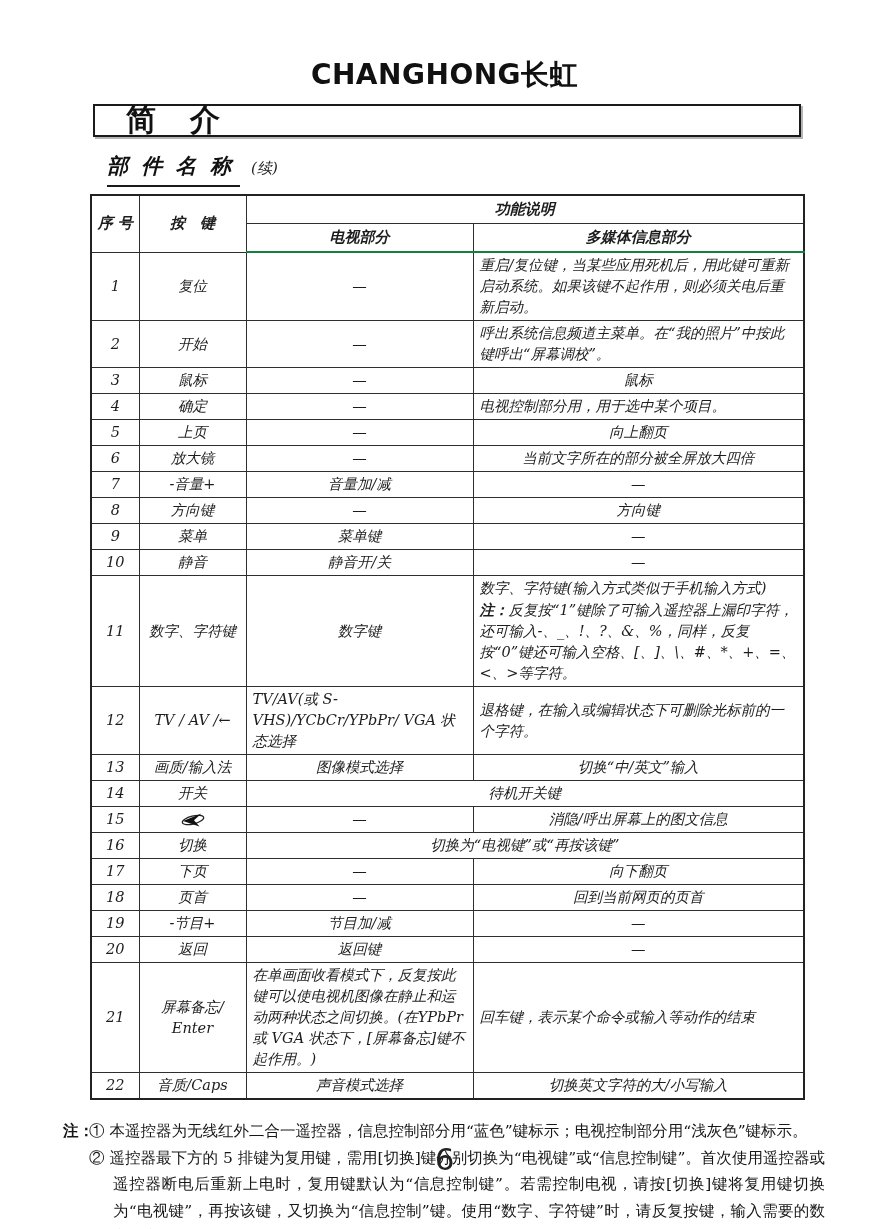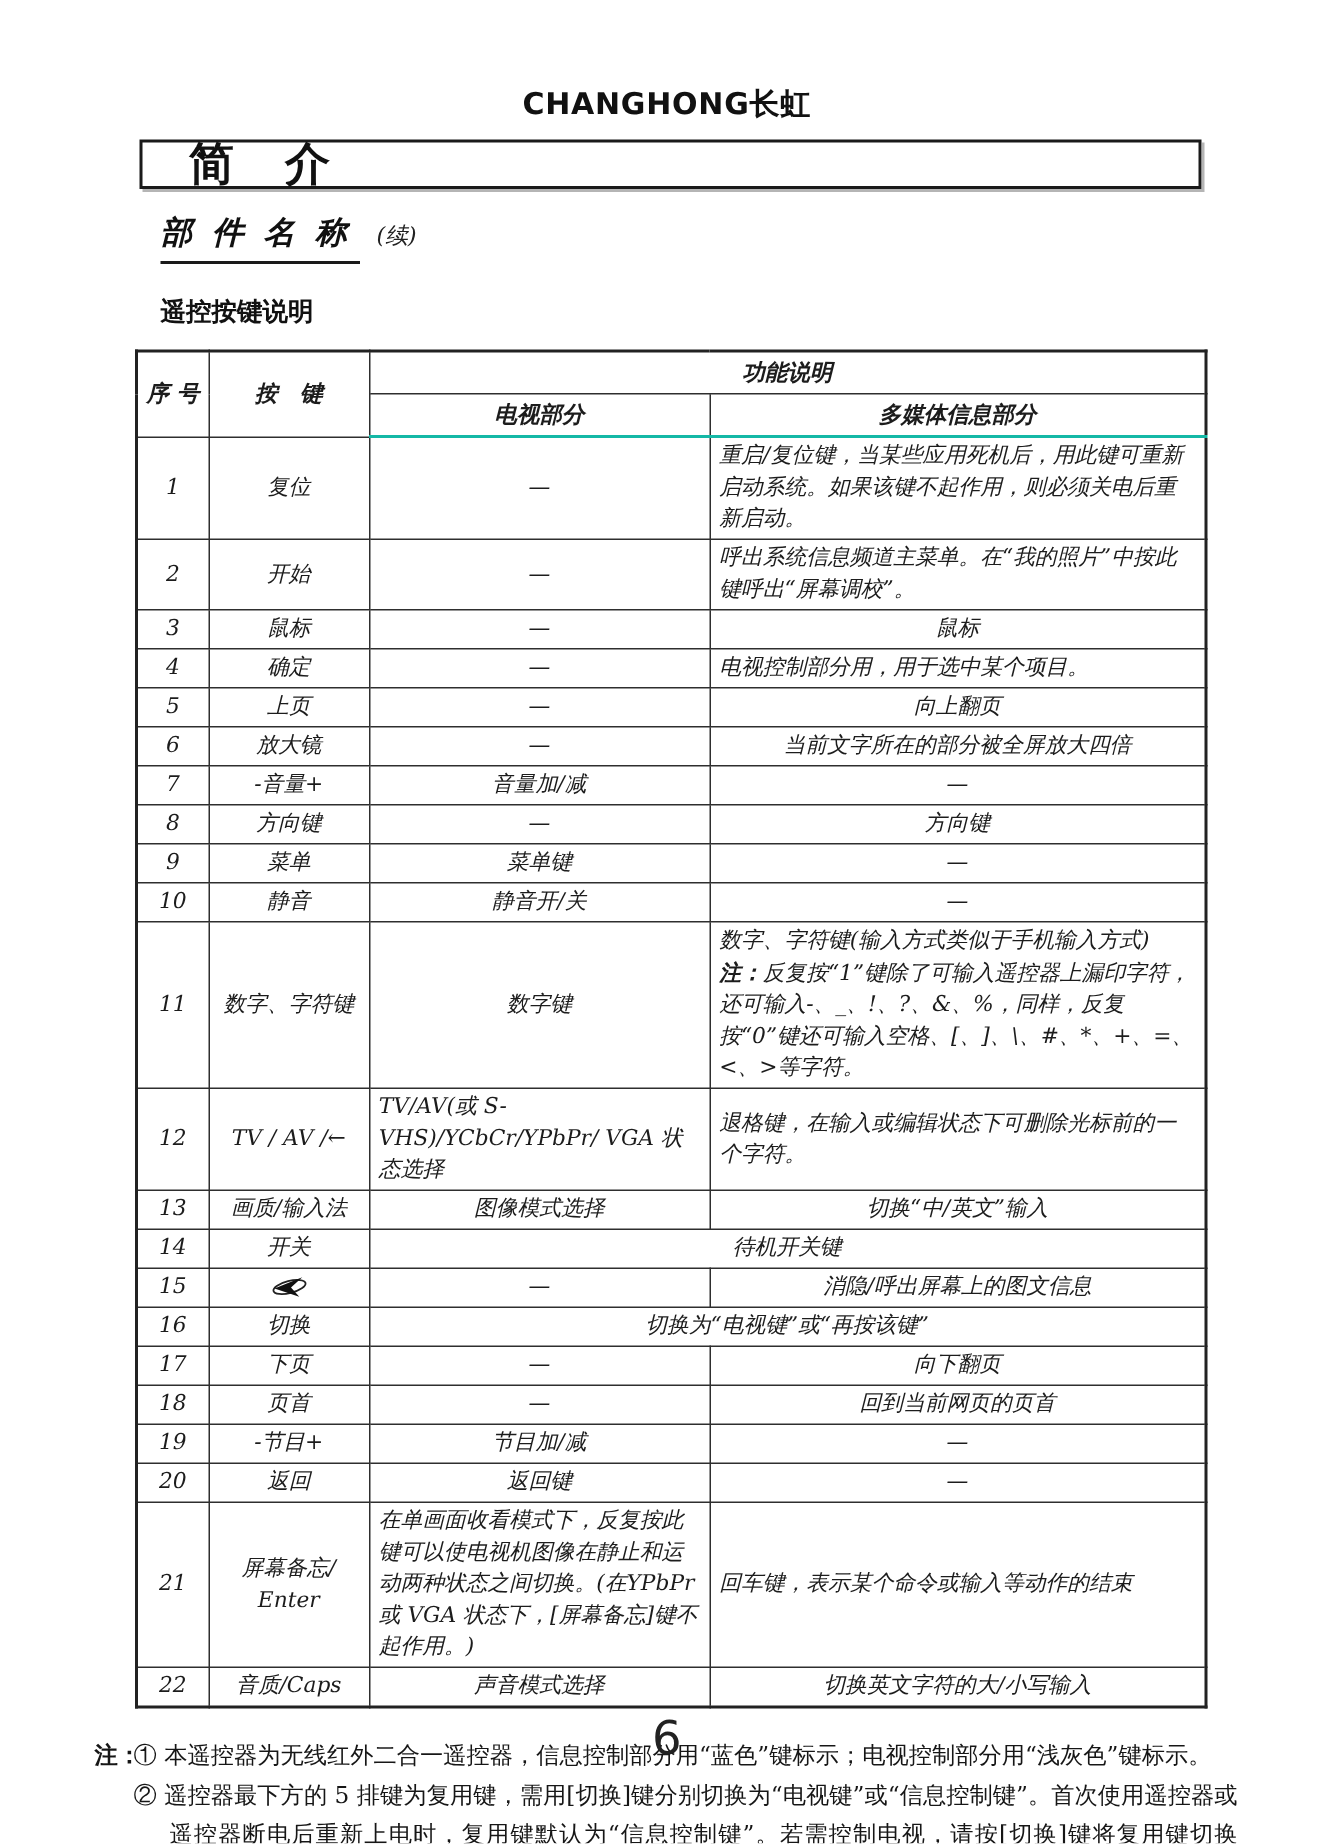--- a/index.html
+++ b/index.html
@@ -4,21 +4,21 @@
 <style>
   html,body { margin:0; padding:0; background:#fff; }
   .page {
     position:relative; width:889px; height:1229px; background:#fff;
     font-family:"DejaVu Serif","Liberation Serif",serif;
     color:#1c1c1c; overflow:hidden;
   }
   .logo {
     padding-top:56px; text-align:center;
     font-family:"DejaVu Sans","Liberation Sans",sans-serif;
-    font-weight:900; font-size:20px; letter-spacing:0.5px; color:#111;
+    font-weight:900; font-size:28px; letter-spacing:0.5px; color:#111;
   }
   .intro-box {
     margin:10px 88px 0 93px; height:29px;
     border:2px solid #1a1a1a; box-shadow:2px 2px 0 #b5b5b5;
     display:flex; align-items:center;
   }
   .intro-box .t {
     margin-left:31px; font-family:"DejaVu Sans","Liberation Sans",sans-serif;
     font-weight:bold; font-size:30px; letter-spacing:2px; color:#111;
   }
@@ -38,21 +38,21 @@
     width:713px; font-size:14.5px; border:2px solid #222;font-style:italic;
   }
   .btn-table th, .btn-table td {
     border:1px solid #2e2e2e; padding:2px 6px; text-align:center;
     vertical-align:middle; line-height:21px;
   }
   .btn-table th {
     font-family:"DejaVu Sans","Liberation Sans",sans-serif;
     font-weight:bold; font-size:15px; padding:3px 4px;
   }
-  .btn-table thead tr:last-child th { border-bottom:2px solid #14b8a6; }
+  .btn-table thead tr:last-child th { border-bottom:2px solid #15803d; }
   .btn-table td.left { text-align:left; }
   .btn-table td.num { font-family:"DejaVu Serif","Liberation Serif",serif; }
   .btn-table .note-strong { font-weight:bold; }
   .key-icon svg { vertical-align:middle; }
   .notes {
     margin:18px 0 0 63px; width:762px; font-size:15.5px;
     line-height:26.5px; text-align:justify; color:#161616;
   }
   .notes-label { float:left; font-weight:bold; }
   .note-items { margin-left:26px; }
@@ -77,21 +77,20 @@
 
   <div class="intro-box">
     <span class="t">简　介</span>
   </div>
 
   <div class="parts-title">
     <span class="main">部 件 名 称</span>
     <span class="cont">(续)</span>
   </div>
 
-  <div class="remote-subtitle">遥控按键说明</div>
 
   <table class="btn-table">
     <colgroup>
       <col style="width:48px">
         <col style="width:107px">
         <col style="width:227px">
         <col style="width:331px">
     </colgroup>
     <thead>
       <tr>

